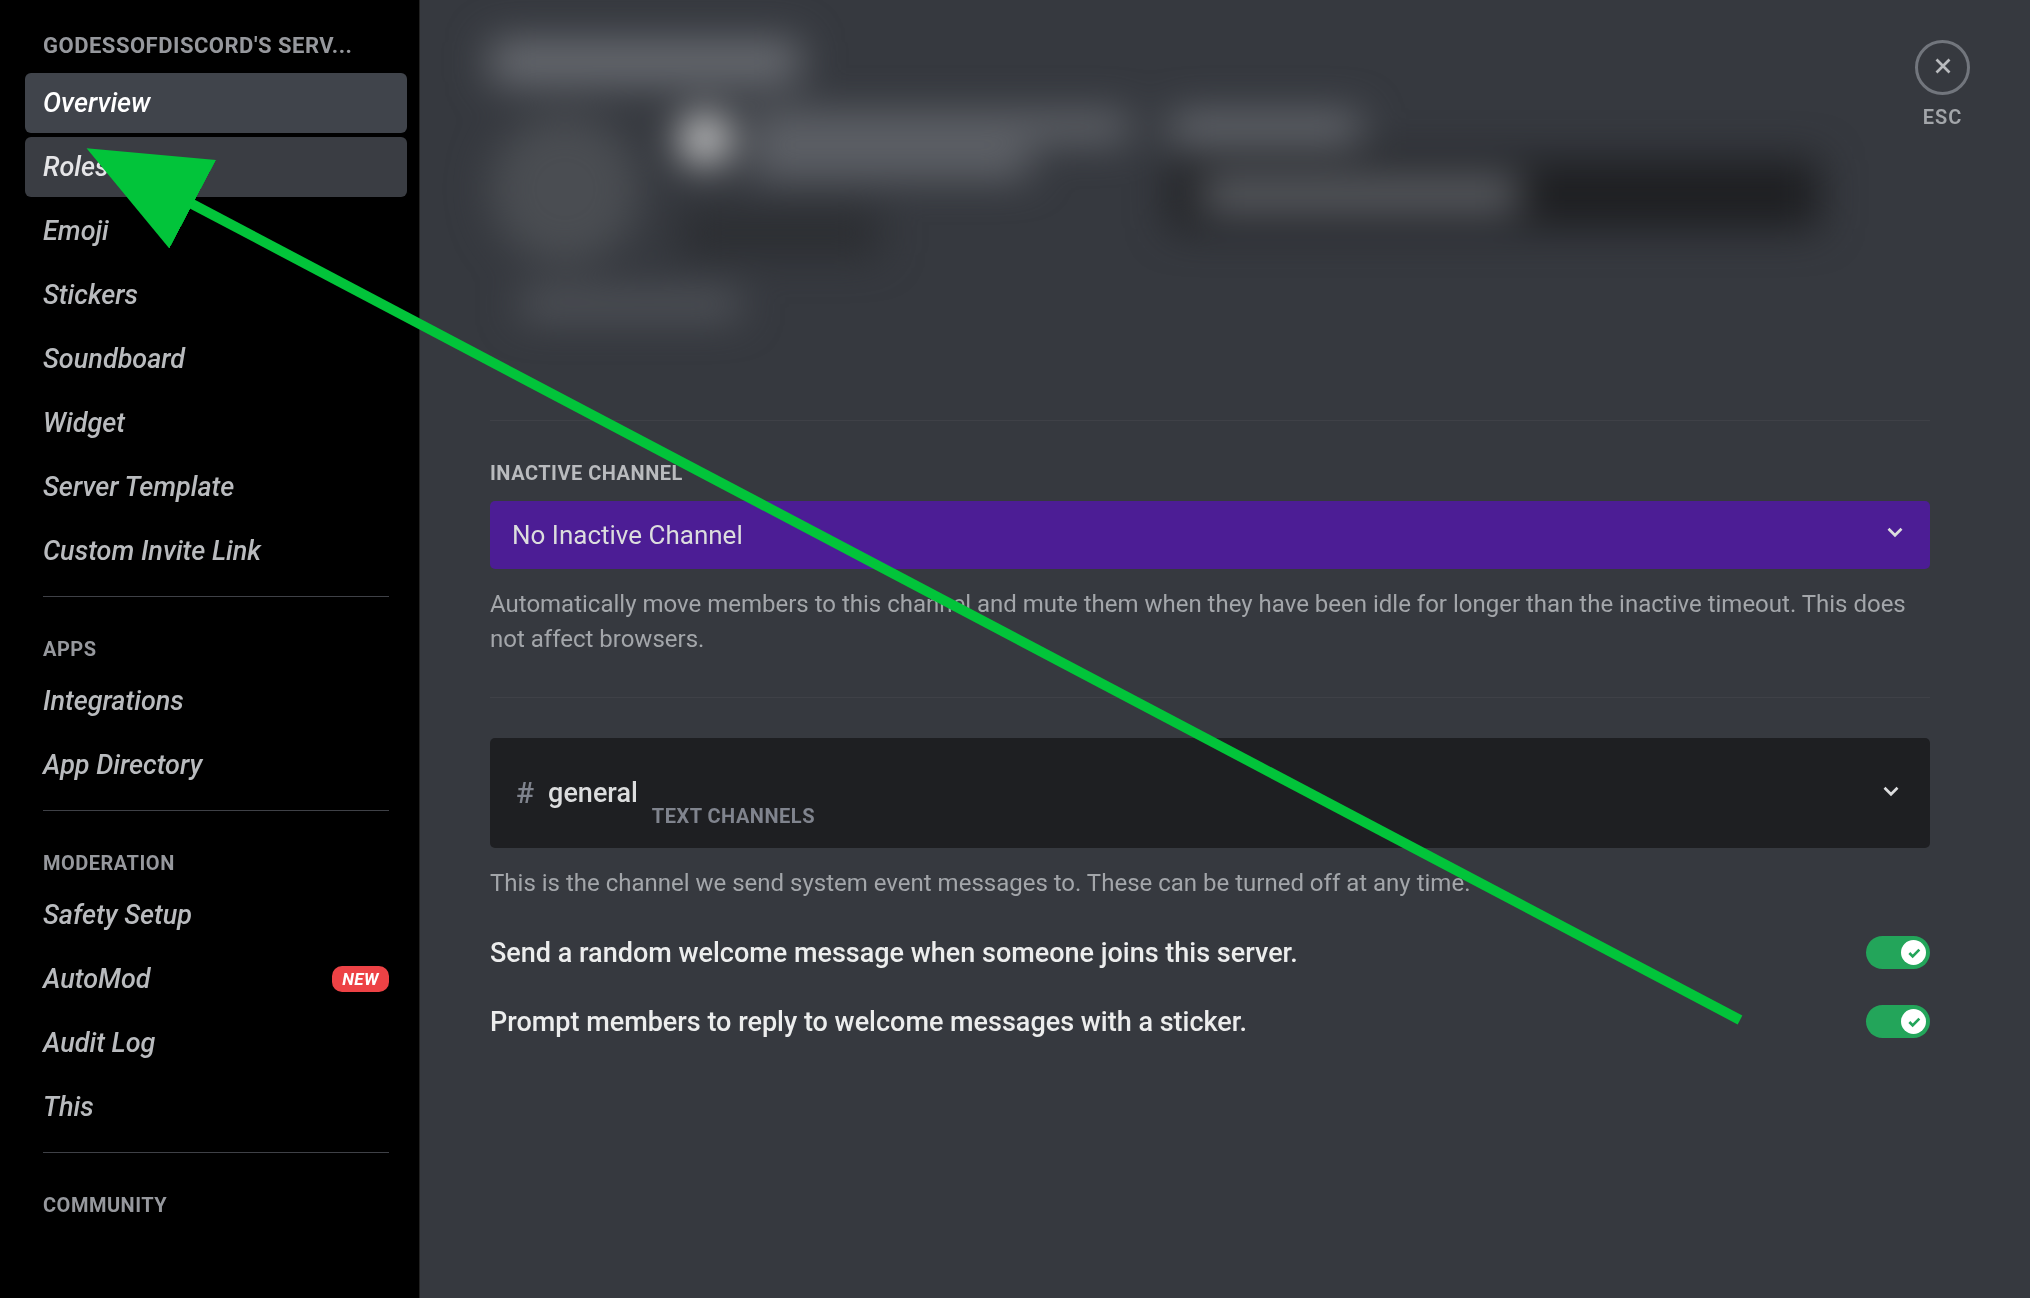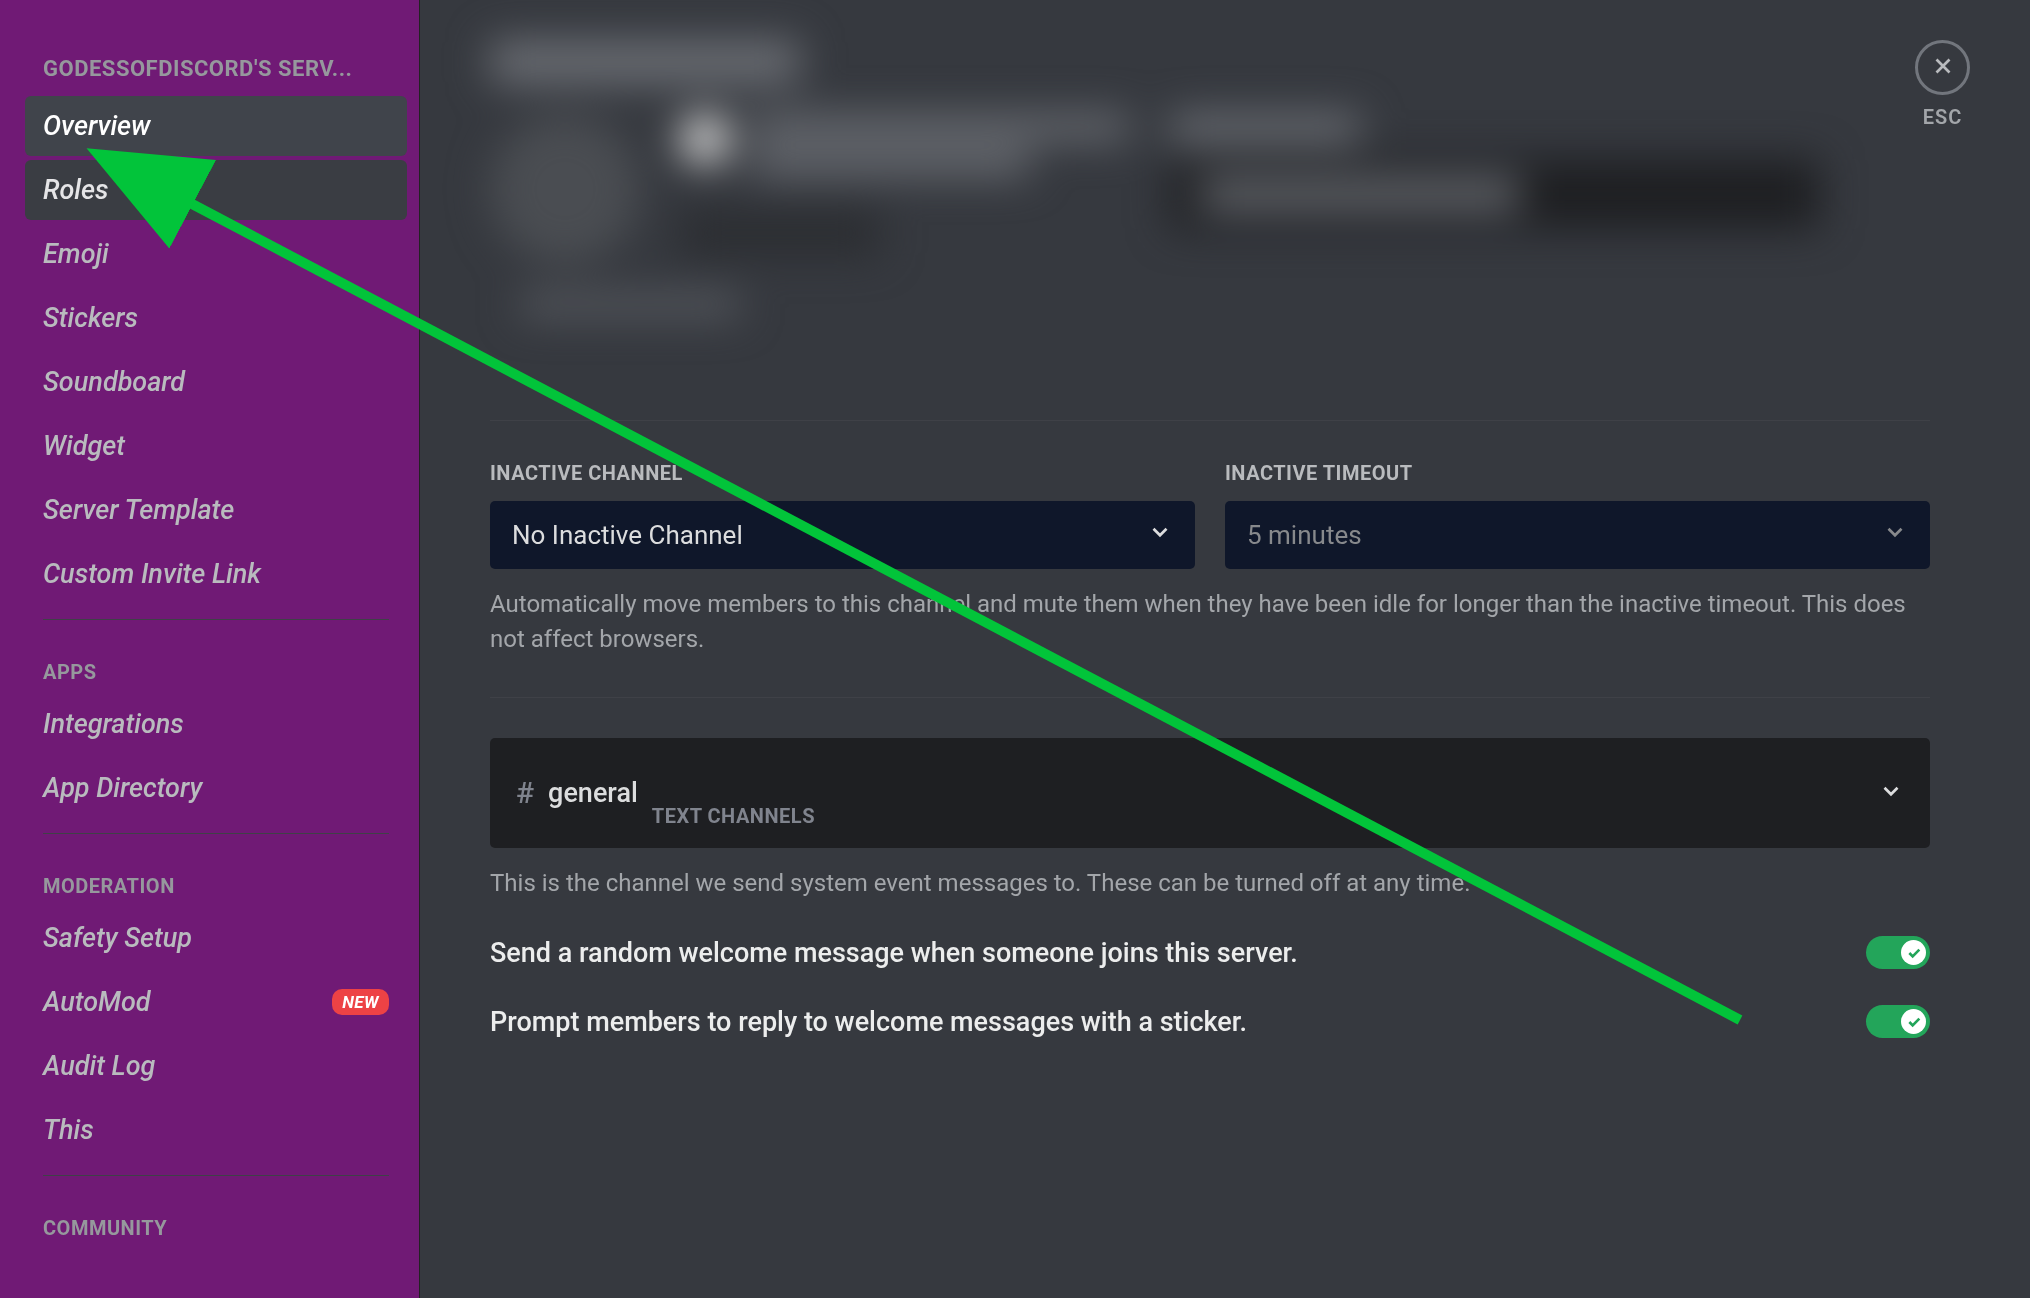--- a/index.html
+++ b/index.html
@@ -12,22 +12,22 @@
       overflow: hidden;
       position: relative;
     }
     .container {
       display: flex;
       width: 100%;
       height: 100%;
     }
     .sidebar {
       width: 420px;
-      background: #701a75;
-      padding: 48px 12px 0 25px;
+      background: #000000;
+      padding: 25px 12px 0 25px;
       overflow-y: auto;
       border-right: 1px solid #222;
       flex-shrink: 0;
     }
     .sidebar-header {
       color: #96989d;
       font-size: 22px;
       font-weight: 700;
       letter-spacing: 0.5px;
       padding: 8px 18px 15px 18px;
@@ -151,21 +151,21 @@
       flex: 1;
     }
     .field-label {
       color: #b9bbbe;
       font-size: 20px;
       font-weight: 700;
       letter-spacing: 0.5px;
       margin-bottom: 16px;
     }
     .select-box {
-      background: #0f172a;
+      background: #4c1d95;
       border-radius: 5px;
       padding: 18px 22px;
       display: flex;
       align-items: center;
       justify-content: space-between;
       cursor: pointer;
       font-size: 26px;
       color: #dcddde;
     }
     .select-box.muted {
@@ -335,31 +335,20 @@
         <div class="field-label">INACTIVE CHANNEL</div>
         <div class="select-box">
           <span>No Inactive Channel</span>
           <span class="chevron">
             <svg viewBox="0 0 24 24" fill="none" stroke="#dcddde" stroke-width="2.5">
                 <path d="M6 9l6 6 6-6"></path>
               </svg>
           </span>
         </div>
       </div>
-      <div class="form-col">
-        <div class="field-label">INACTIVE TIMEOUT</div>
-        <div class="select-box muted">
-          <span>5 minutes</span>
-          <span class="chevron">
-            <svg viewBox="0 0 24 24" fill="none" stroke="#87898c" stroke-width="2.5">
-                <path d="M6 9l6 6 6-6"></path>
-              </svg>
-          </span>
-        </div>
-      </div>
     </div>
     <div class="help-text">Automatically move members to this channel and mute them when they have been idle for longer than the inactive timeout. This does not affect browsers.</div>
 
     <div class="section-divider"></div>
 
     <div class="section-block" style="margin-top:0;">
       <div class="channel-select">
         <div class="channel-left">
           <span class="hash-icon">#</span>
           <span class="channel-name">general</span>

